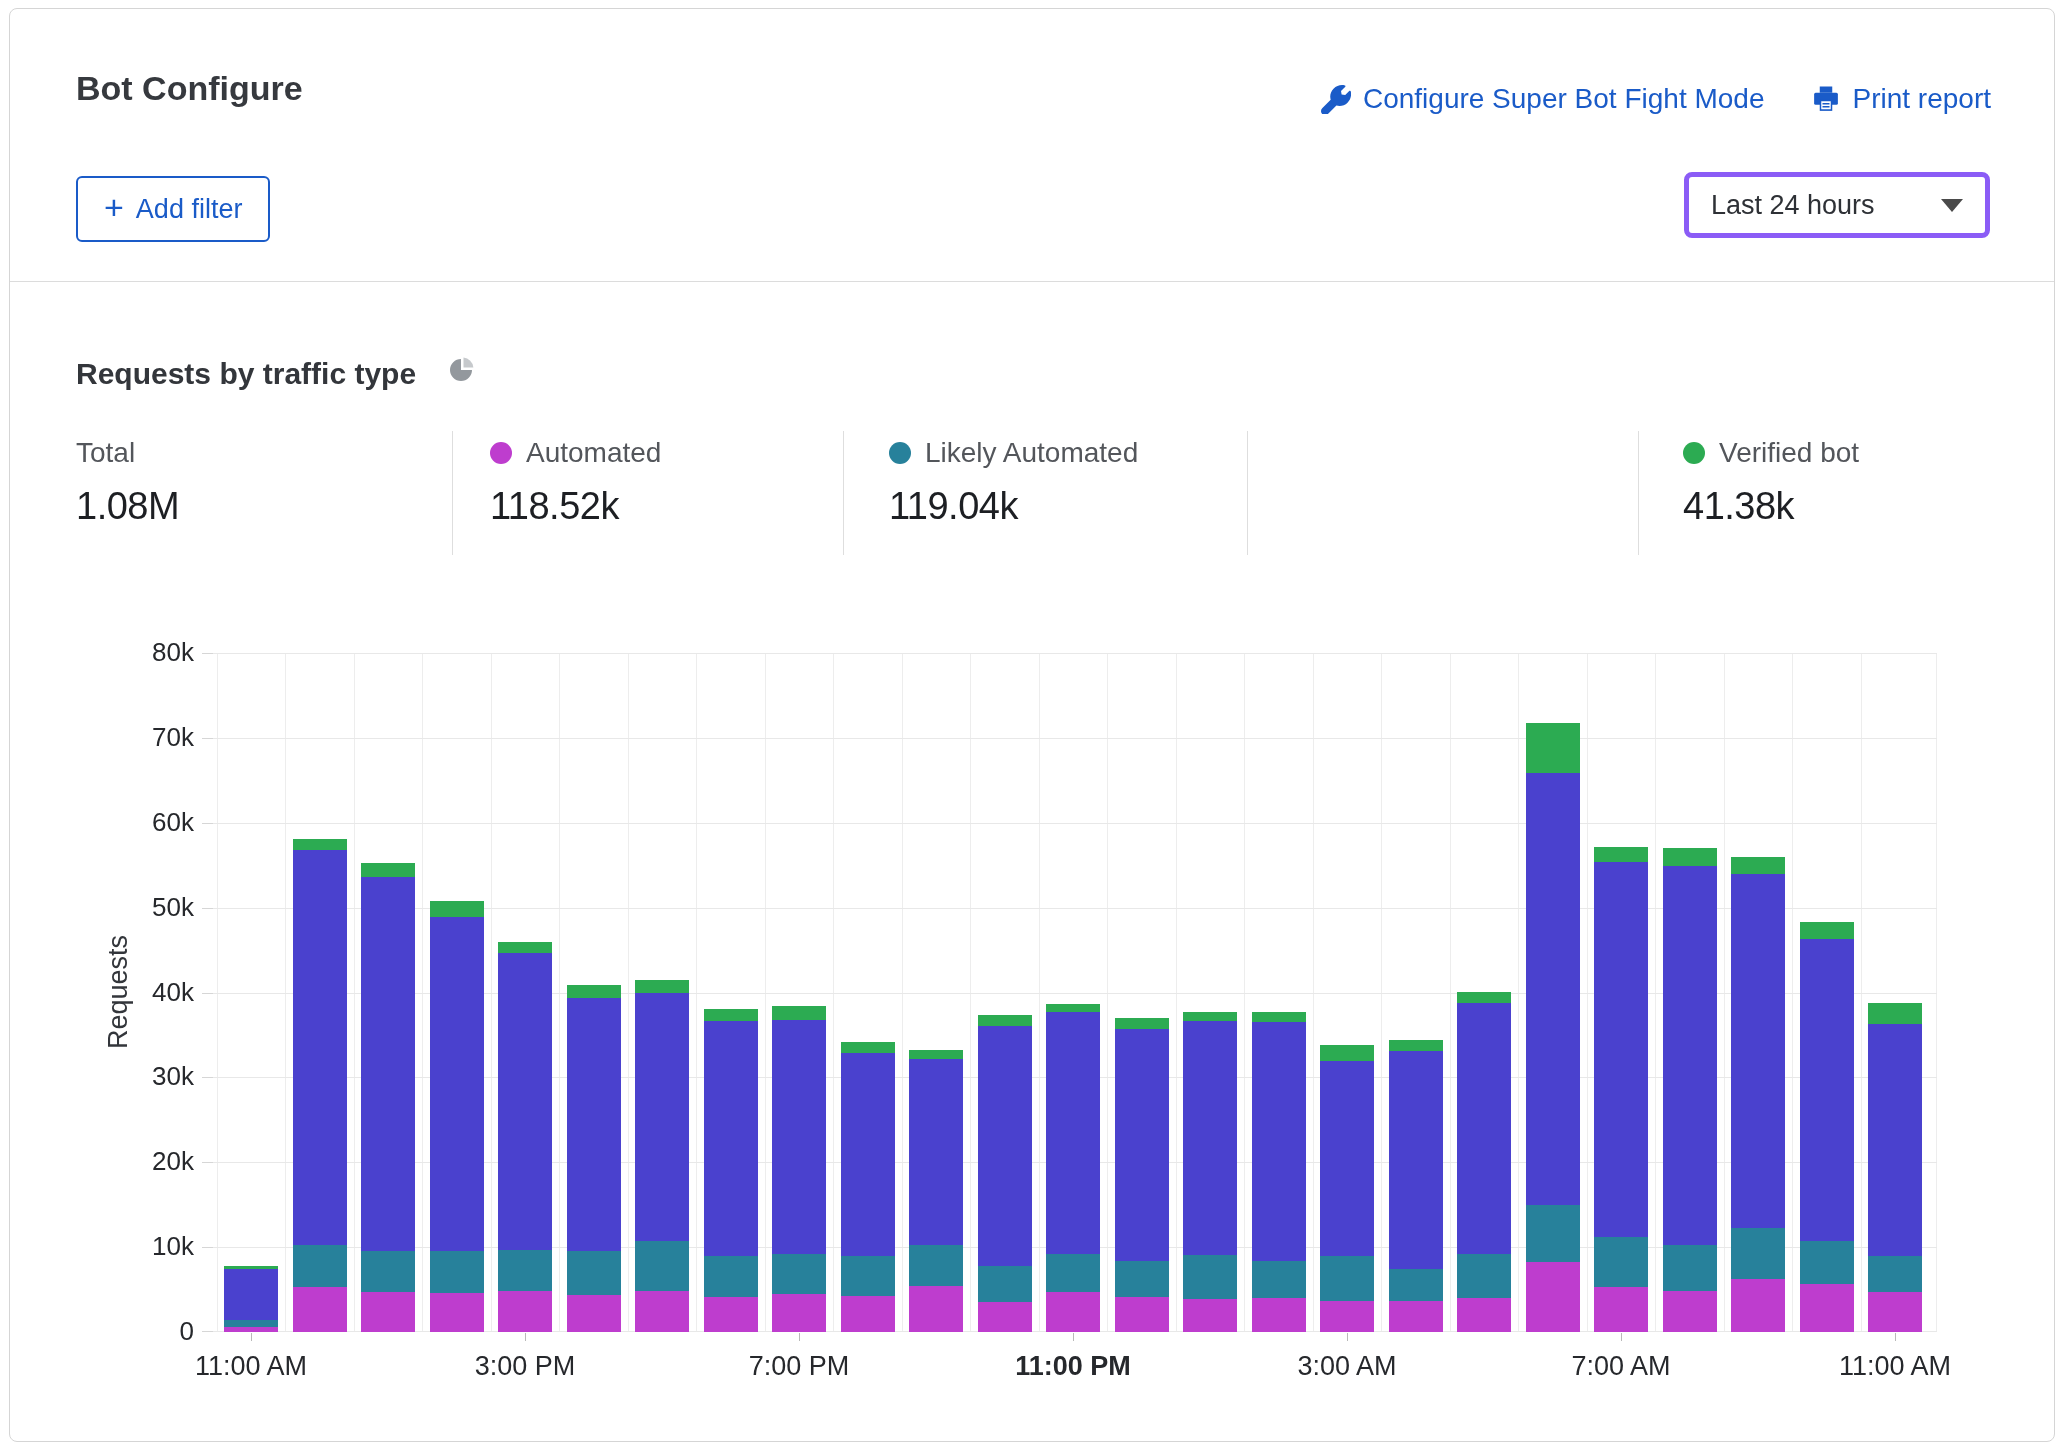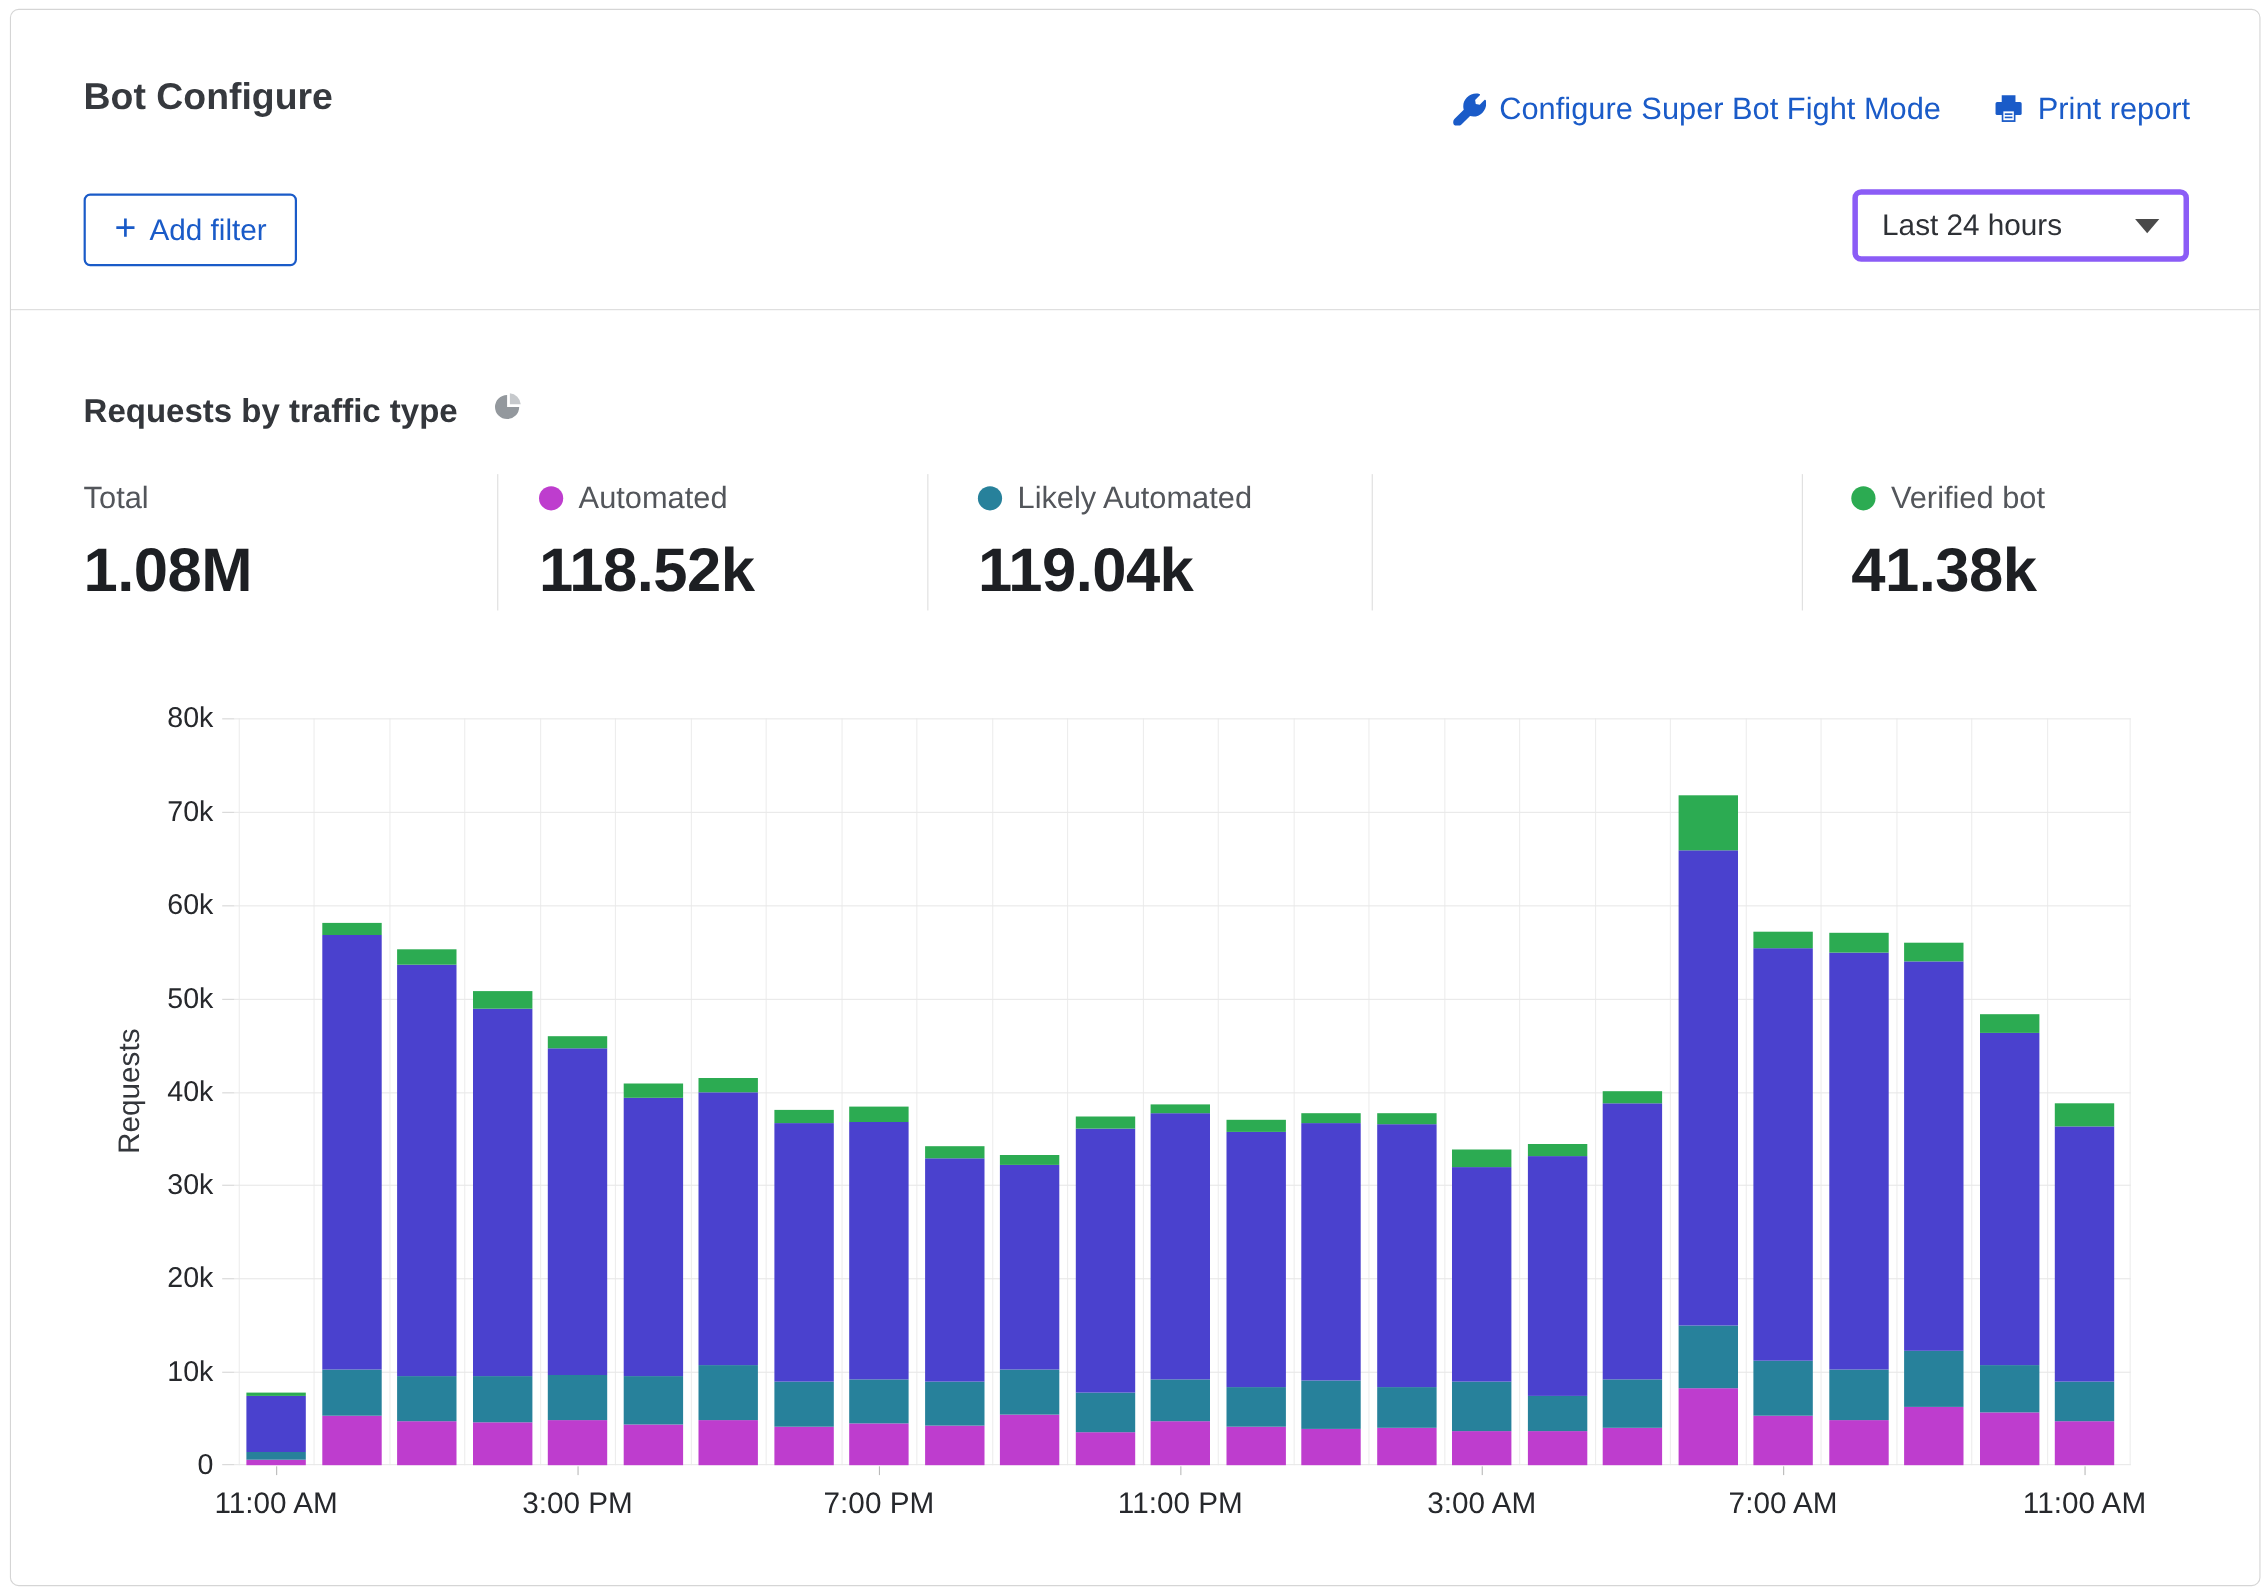--- a/index.html
+++ b/index.html
@@ -20,21 +20,21 @@
         padding:0 22px;font-size:27px;color:#2e3136;background:#fff;cursor:pointer;}
   .dropdown .chev{margin-left:auto;width:0;height:0;border-left:11px solid transparent;
         border-right:11px solid transparent;border-top:13px solid #4a4a4a;}
   .h-divider{position:absolute;left:0;top:272px;width:100%;height:1px;background:#dcdcdc;}
   .section-heading{position:absolute;left:66px;top:348px;font-size:30px;font-weight:700;color:#33363b;
         display:flex;align-items:center;gap:32px;}
   .stat-col{position:absolute;top:428px;}
   .stat-head{display:flex;align-items:center;gap:14px;}
   .stat-dot{width:22px;height:22px;border-radius:50%;}
   .stat-label{font-size:28px;color:#53565b;}
-  .stat-value{margin-top:16px;font-size:56px;font-weight:700;color:#1d1f23;letter-spacing:-.5px;}
+  .stat-value{margin-top:16px;font-size:38px;font-weight:400;color:#1d1f23;letter-spacing:-.5px;}
   .stat-divider{position:absolute;top:422px;width:1px;height:124px;background:#dedede;}
   
   .chart{position:absolute;left:0;top:644px;width:2044px;height:786px;}
   .plot{position:absolute;left:203px;top:0;width:1724px;height:679px;}
   .gh{position:absolute;left:0;width:100%;height:1px;background:#e8e8e8;}
   .gv{position:absolute;top:0;width:1px;height:679px;background:#ededed;}
   .ytick{position:absolute;left:192px;width:11px;height:1px;background:#d6d6d6;}
   .ylab{position:absolute;left:60px;width:124px;text-align:right;font-size:26px;color:#26282c;}
   .y-axis-title{position:absolute;left:108px;top:339px;transform:translate(-50%,-50%) rotate(-90deg);
         font-size:27px;color:#33363b;white-space:nowrap;}
@@ -337,21 +337,21 @@
       <div class="ylab" style="top: 68.875px;">70k</div>
       <div class="ytick" style="top: 0px;"></div>
       <div class="ylab" style="top: -16px;">80k</div>
       <div class="xtick" style="left: 241px;"></div>
       <div class="xlab" style="left: 141px;">11:00 AM</div>
       <div class="xtick" style="left: 515px;"></div>
       <div class="xlab" style="left: 415px;">3:00 PM</div>
       <div class="xtick" style="left: 789px;"></div>
       <div class="xlab" style="left: 689px;">7:00 PM</div>
       <div class="xtick" style="left: 1063px;"></div>
-      <div class="xlab" style="left: 963px;">11:00 PM</div>
+      <div class="xlab" style="left: 963px; font-weight: bold;">11:00 PM</div>
       <div class="xtick" style="left: 1337px;"></div>
       <div class="xlab" style="left: 1237px;">3:00 AM</div>
       <div class="xtick" style="left: 1611px;"></div>
       <div class="xlab" style="left: 1511px;">7:00 AM</div>
       <div class="xtick" style="left: 1885px;"></div>
       <div class="xlab" style="left: 1785px;">11:00 AM</div>
     </div>
 
 </div>
 

